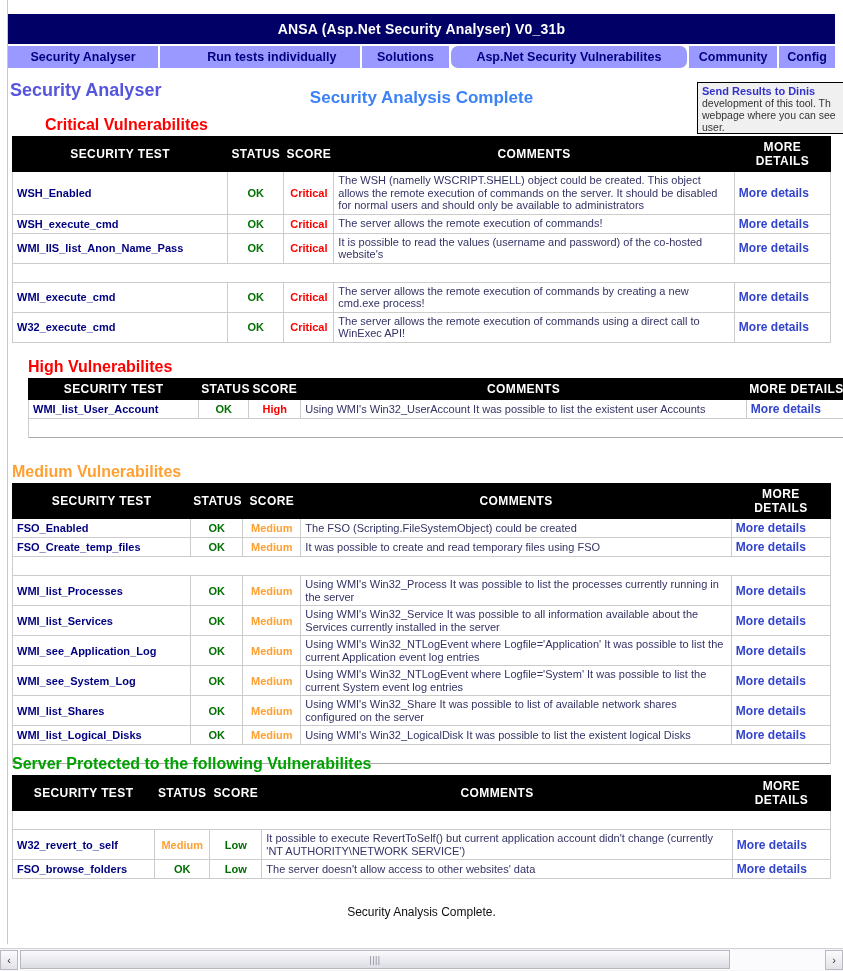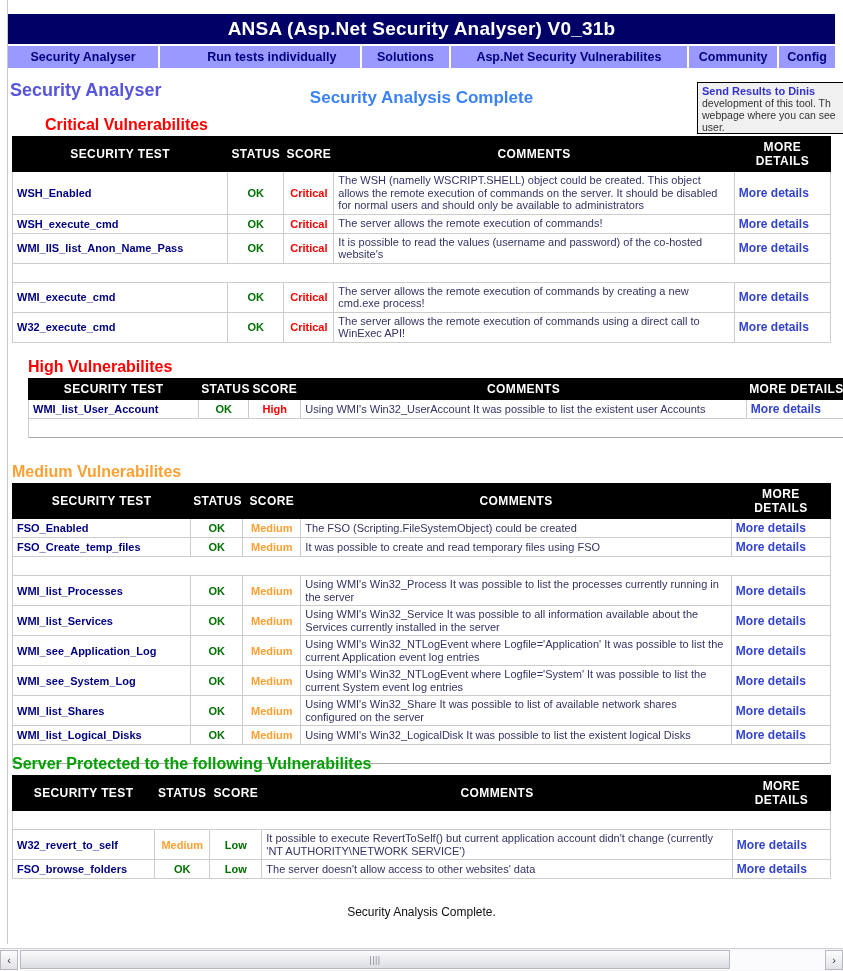--- a/index.html
+++ b/index.html
@@ -29,21 +29,21 @@
     border-right: 1px solid #c8c8c8;
   }
 
   
   .titlebar {
     position: absolute;
     left: 8px; top: 14px;
     width: 827px; height: 30px;
     background: #000066;
     color: #ffffff;
-    font-size: 19px;
+    font-size: 14px;
     font-weight: bold;
     text-align: center;
     line-height: 30px;
     letter-spacing: .2px;
     white-space: nowrap;
     overflow: hidden;
   }
 
   
   .navbar {
@@ -61,21 +61,21 @@
     font-weight: bold;
     text-align: center;
     line-height: 22px;
     white-space: nowrap;
     overflow: hidden;
     cursor: pointer;
   }
   .nt0 { width: 167px; }
   .nt1 { width: 197px; padding-left: 23px; }
   .nt2 { width: 96px; }
-  .nt3 { width: 263px; }
+  .nt3 { width: 263px; border-radius: 7px; }
   .nt4 { width: 98px; }
   .nt5 { width: 62px; }
 
   
   .h-analyser {
     position: absolute;
     left: 10px; top: 80px;
     font-size: 18px; font-weight: bold;
     color: #5555dd;
     white-space: nowrap;

